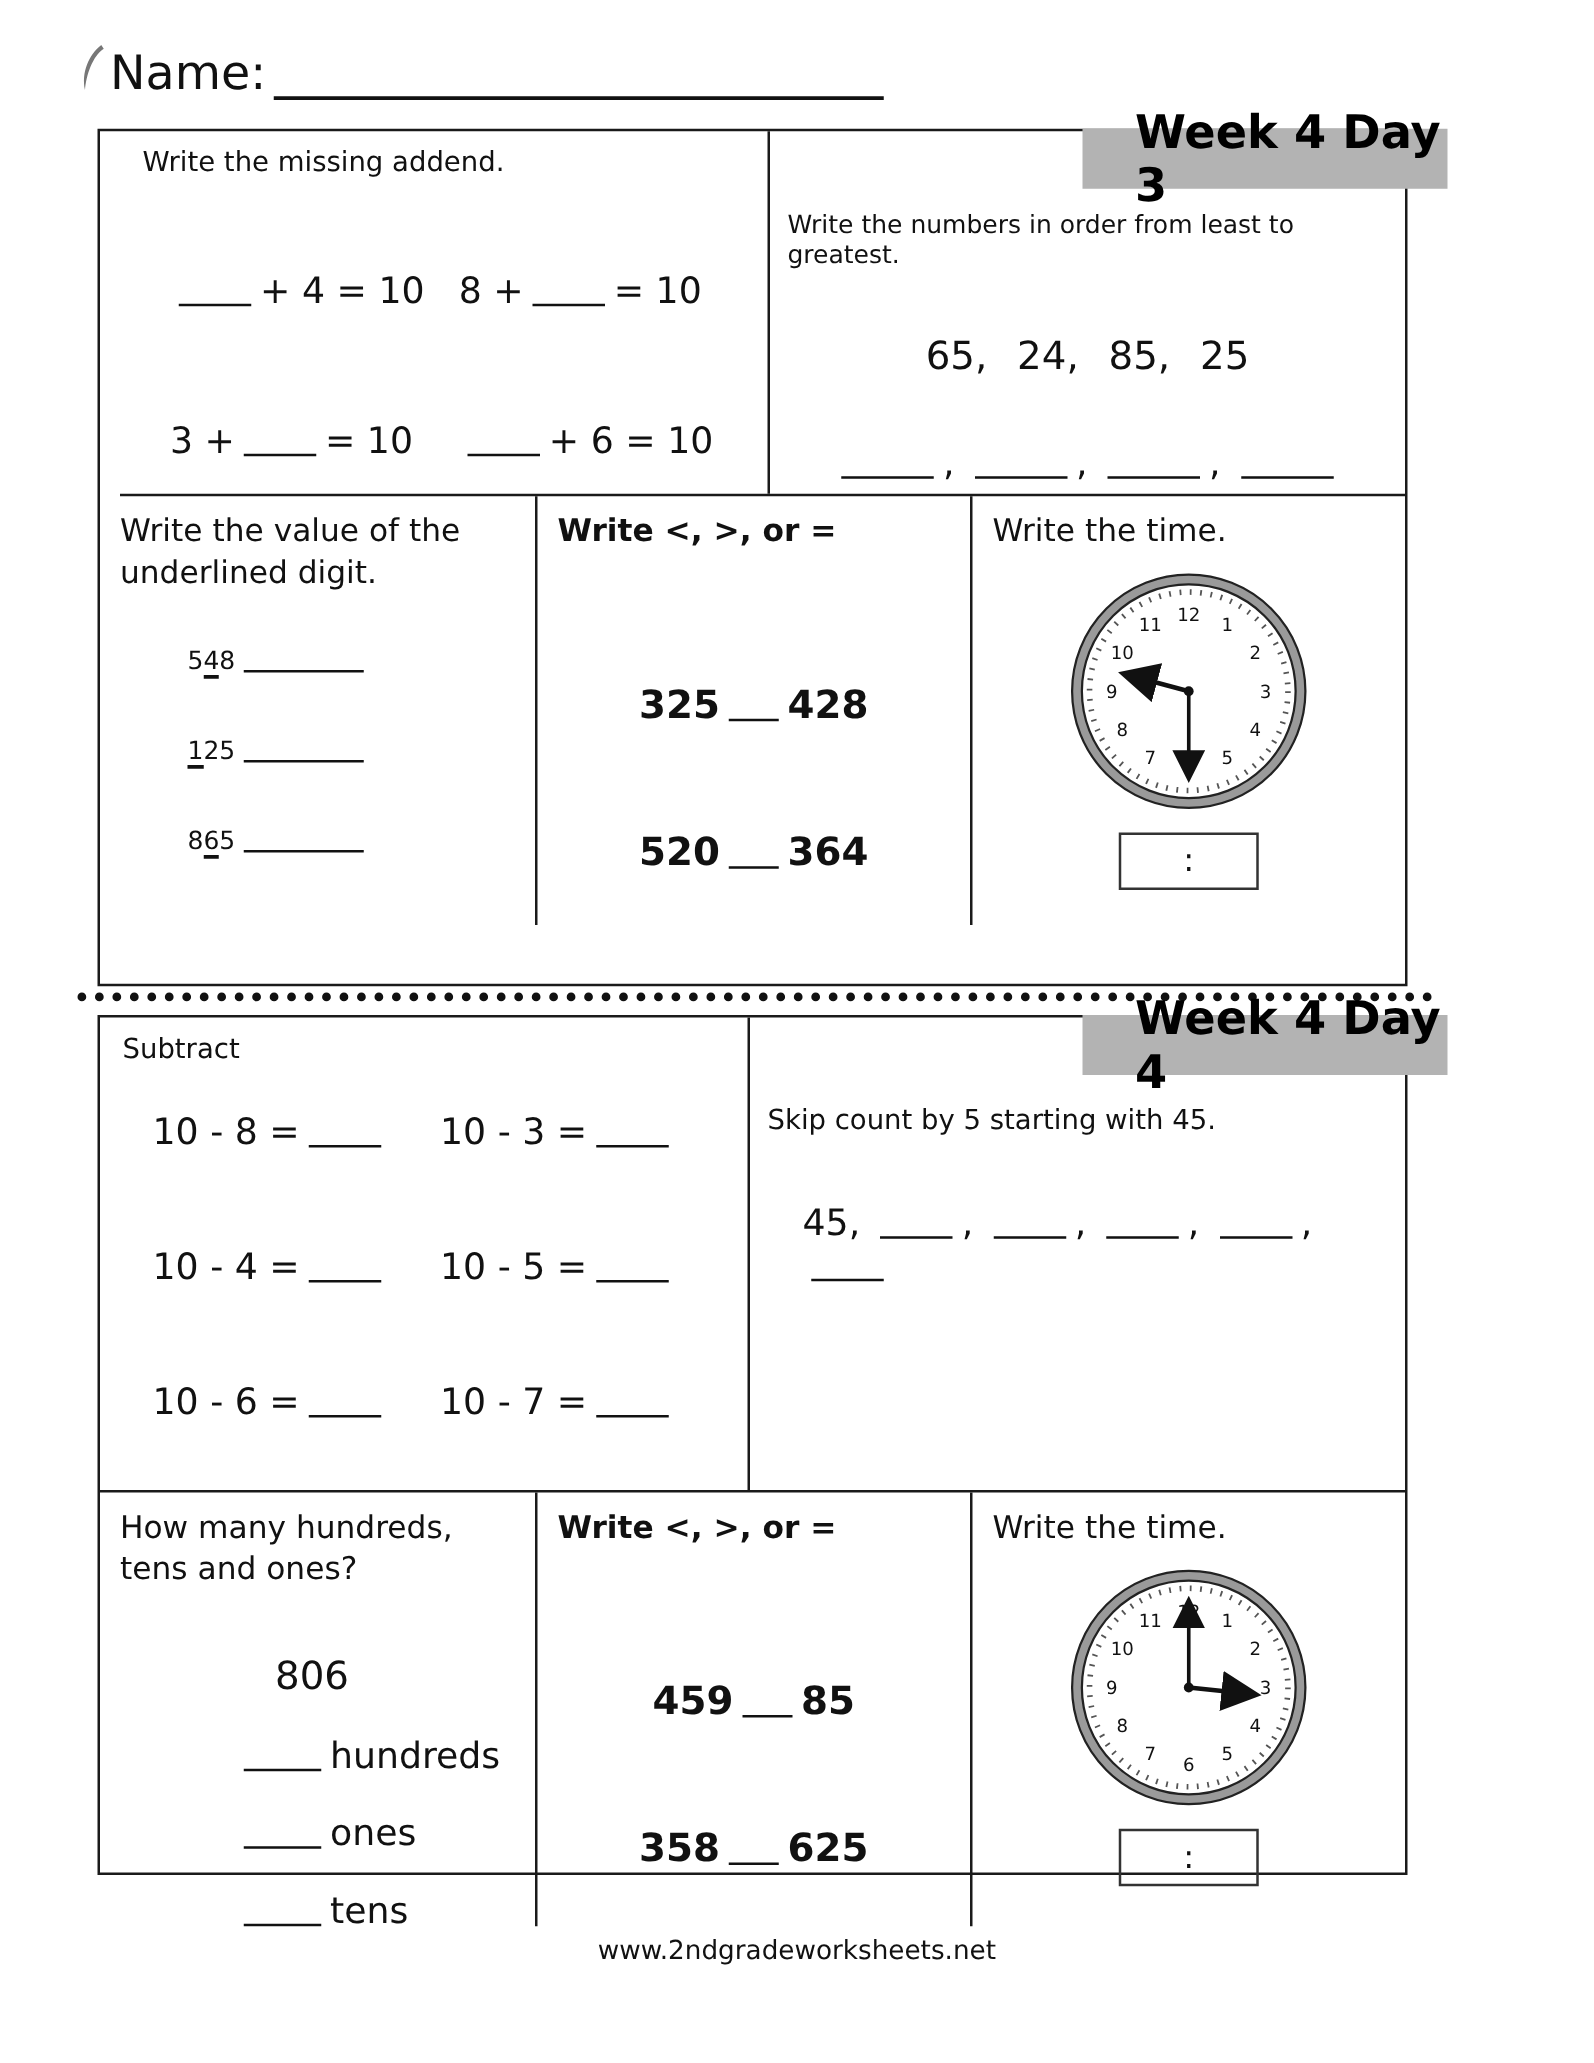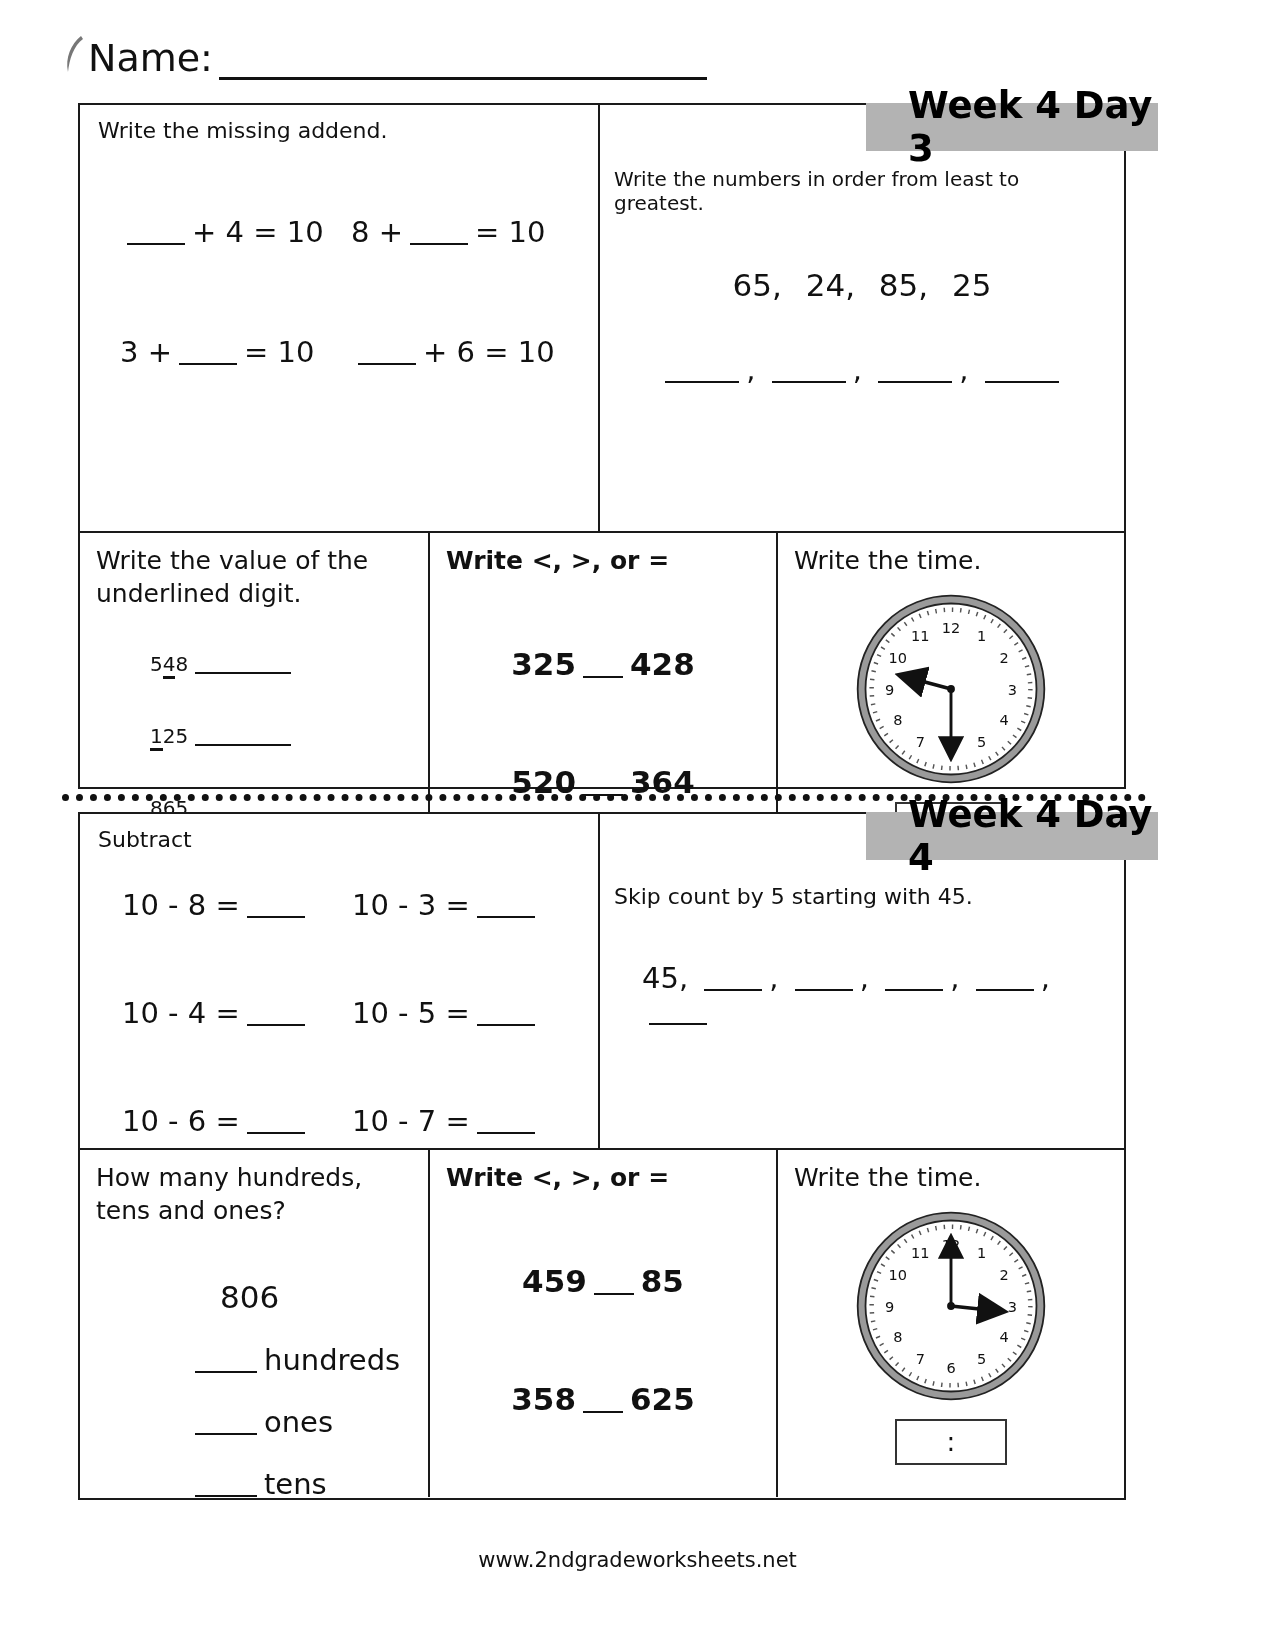--- a/index.html
+++ b/index.html
@@ -18,23 +18,23 @@
   .name-label { font-size:38px; }
   .name-line { display:inline-block; width:488px; border-bottom:3px solid #111; height:40px; margin-left:6px; }
   .quill { margin-right:2px; margin-bottom:2px; }
 
   
   .panel { position:absolute; left:78px; width:1048px; border:2.5px solid #1a1a1a; background:#fff; }
   .panel-day3 { top:103px; height:686px; }
   .panel-day4 { top:812px; height:688px; }
   .row { display:flex; }
   .row-top { border-bottom:2.5px solid #1a1a1a; }
-  .panel-day3 .row-top { height:428px; }
+  .panel-day3 .row-top { height:292px;margin-left:16px; }
   .panel-day3 .row-bottom { height:343px; }
-  .panel-day4 .row-top { height:336px; }
+  .panel-day4 .row-top { height:380px; }
   .panel-day4 .row-bottom { height:347px; }
   .cell { position:relative; }
   .cell-left { width:520px; border-right:2.5px solid #1a1a1a; }
   .cell-right { flex:1; }
   .cell-a { width:350px; border-right:2.5px solid #1a1a1a; }
   .cell-b { width:348px; border-right:2.5px solid #1a1a1a;font-weight:bold; }
   .cell-c { flex:1; }
 
   .day-header {
     position:absolute; top:-2px; right:-34px;
@@ -68,21 +68,21 @@
   
   .skip-instr { font-size:22px; padding:70px 10px 0 14px; }
   .skip-line { font-size:29px; margin-top:52px; padding-left:42px; }
 
   
   .pv-items { margin-top:42px; padding-left:70px; font-size:20px; }
   .pv-items .pv-item { margin-bottom:48px; }
 
   
   .cmp-probs { text-align:center; font-size:31px; }
-  .cmp-first { margin-top:68px; }
+  .cmp-first { margin-top:104px; }
   .cmp-second { margin-top:82px; }
 
   
   .clock-wrap { text-align:center; margin-top:16px; }
   .clock-nums text { font-size:13px; text-anchor:middle; fill:#111; font-family:"DejaVu Sans",sans-serif; }
   .digital-box { width:112px; height:46px; border:2px solid #333; margin:14px auto 0 auto; display:flex; align-items:center; justify-content:center; font-size:26px; }
 
   
   .hto-number { font-size:31px; margin-top:52px; padding-left:140px; }
   .hto-line { font-size:29px; margin-top:28px; padding-left:108px; }

